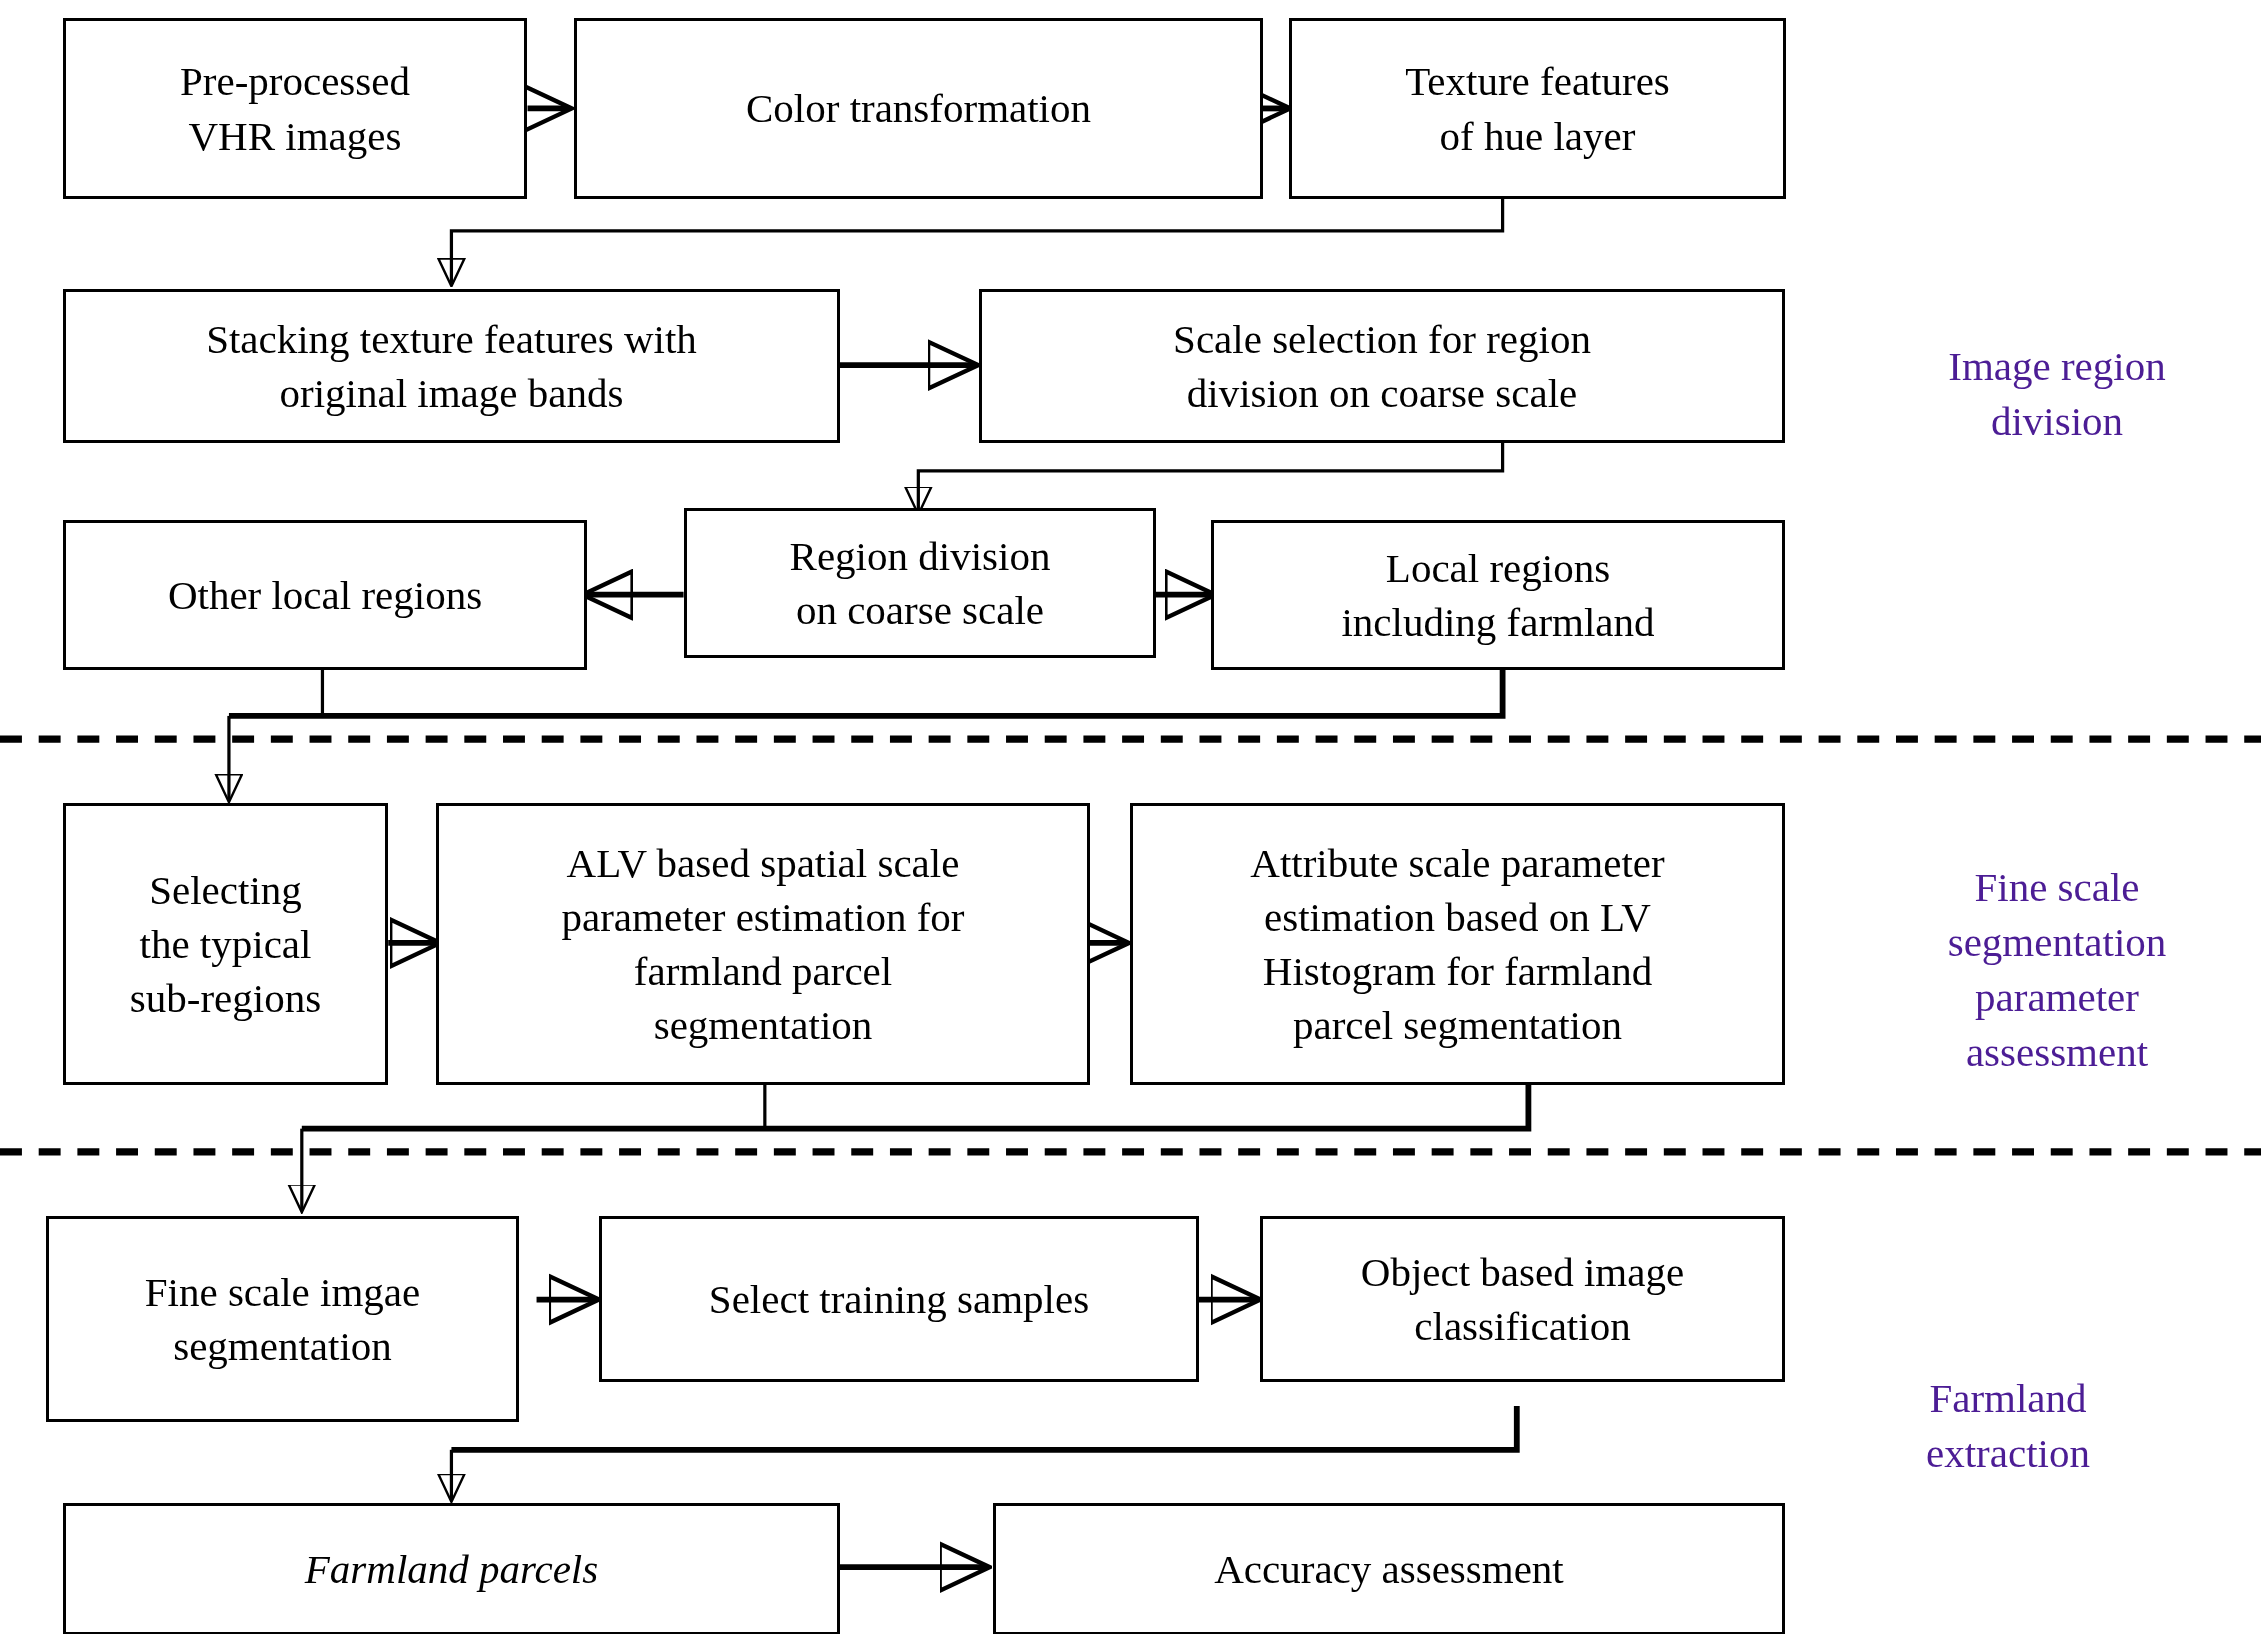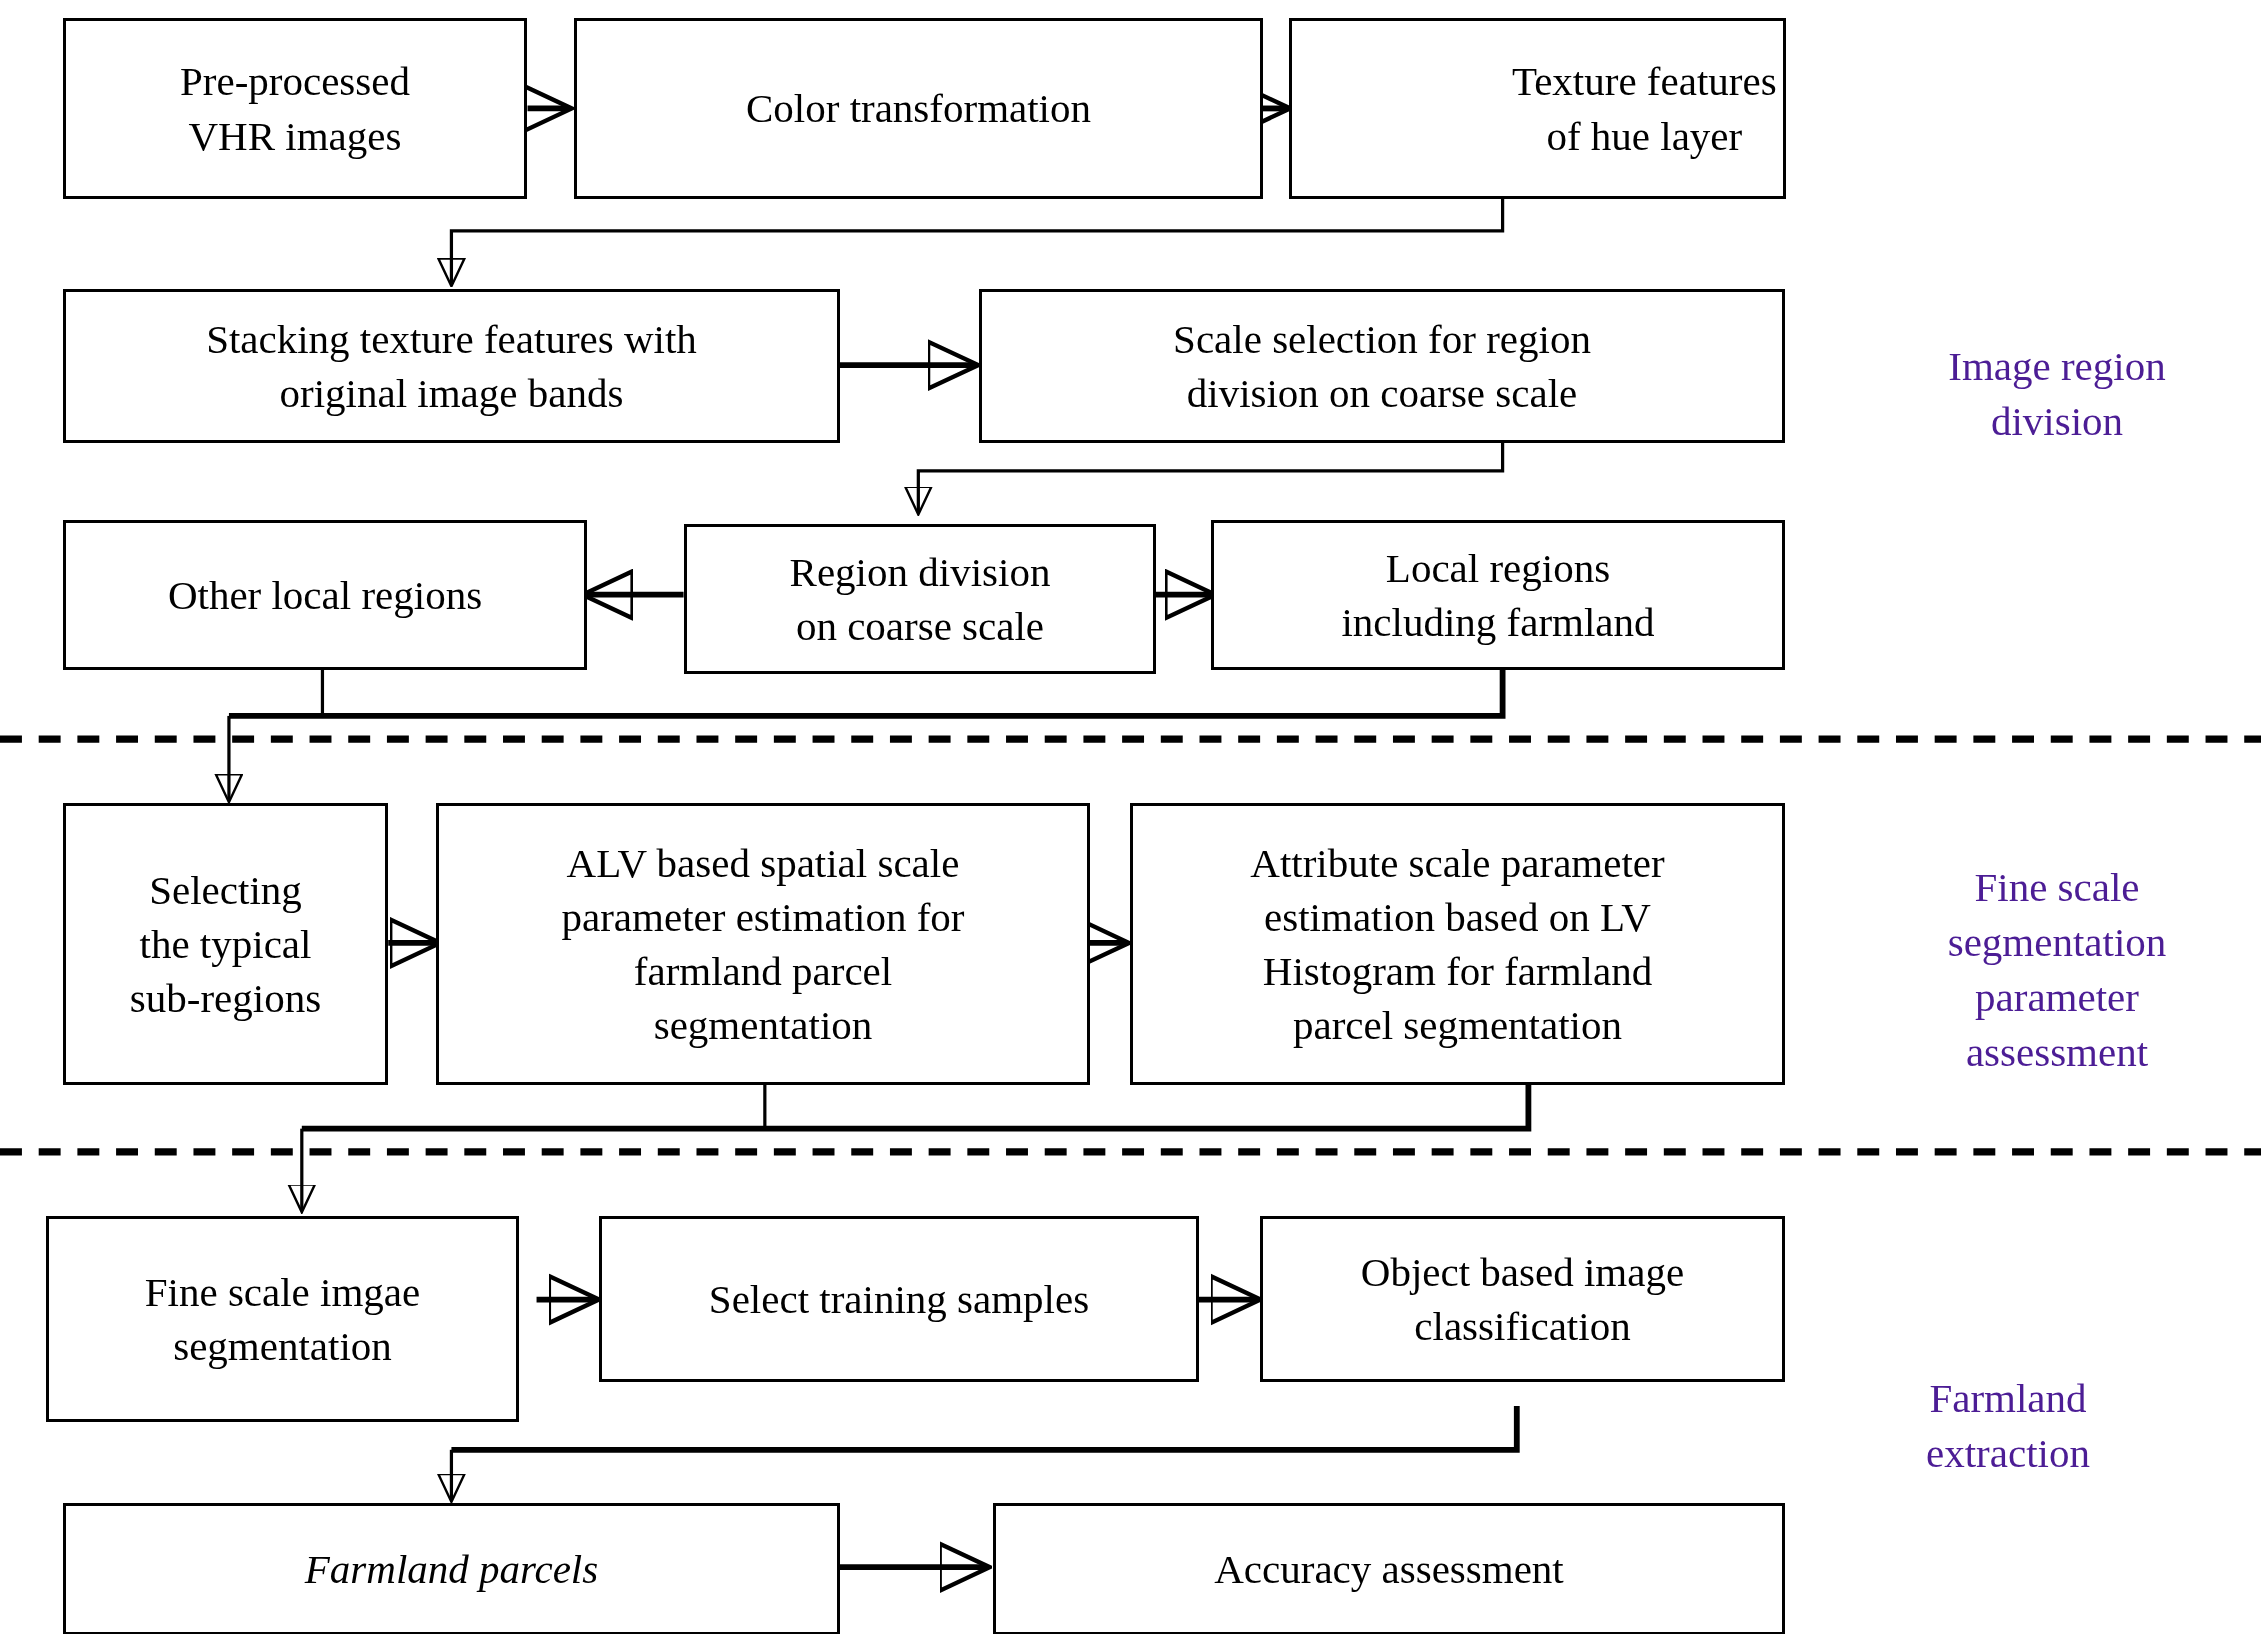--- a/index.html
+++ b/index.html
@@ -121,40 +121,40 @@
 
   <div class="node" style="left:63px; top:18px; width:464px; height:181px;">
     <span>Pre-processed
 VHR images</span>
   </div>
 
   <div class="node" style="left:574px; top:18px; width:689px; height:181px;">
     <span>Color transformation</span>
   </div>
 
-  <div class="node" style="left:1289px; top:18px; width:497px; height:181px;justify-content:flex-end;">
+  <div class="node" style="left:1289px; top:18px; width:497px; height:181px;">
     <span>Texture features
 of hue layer</span>
   </div>
 
   <div class="node" style="left:63px; top:289px; width:777px; height:154px;">
     <span>Stacking texture features with
 original image bands</span>
   </div>
 
   <div class="node" style="left:979px; top:289px; width:806px; height:154px;">
     <span>Scale selection for region
 division on coarse scale</span>
   </div>
 
   <div class="node" style="left:63px; top:520px; width:524px; height:150px;">
     <span>Other local regions</span>
   </div>
 
-  <div class="node" style="left:684px; top:524px; width:472px; height:150px;">
+  <div class="node" style="left:684px; top:508px; width:472px; height:150px;">
     <span>Region division
 on coarse scale</span>
   </div>
 
   <div class="node" style="left:1211px; top:520px; width:574px; height:150px;">
     <span>Local regions
 including farmland</span>
   </div>
 
   <div class="node" style="left:63px; top:803px; width:325px; height:282px;">

